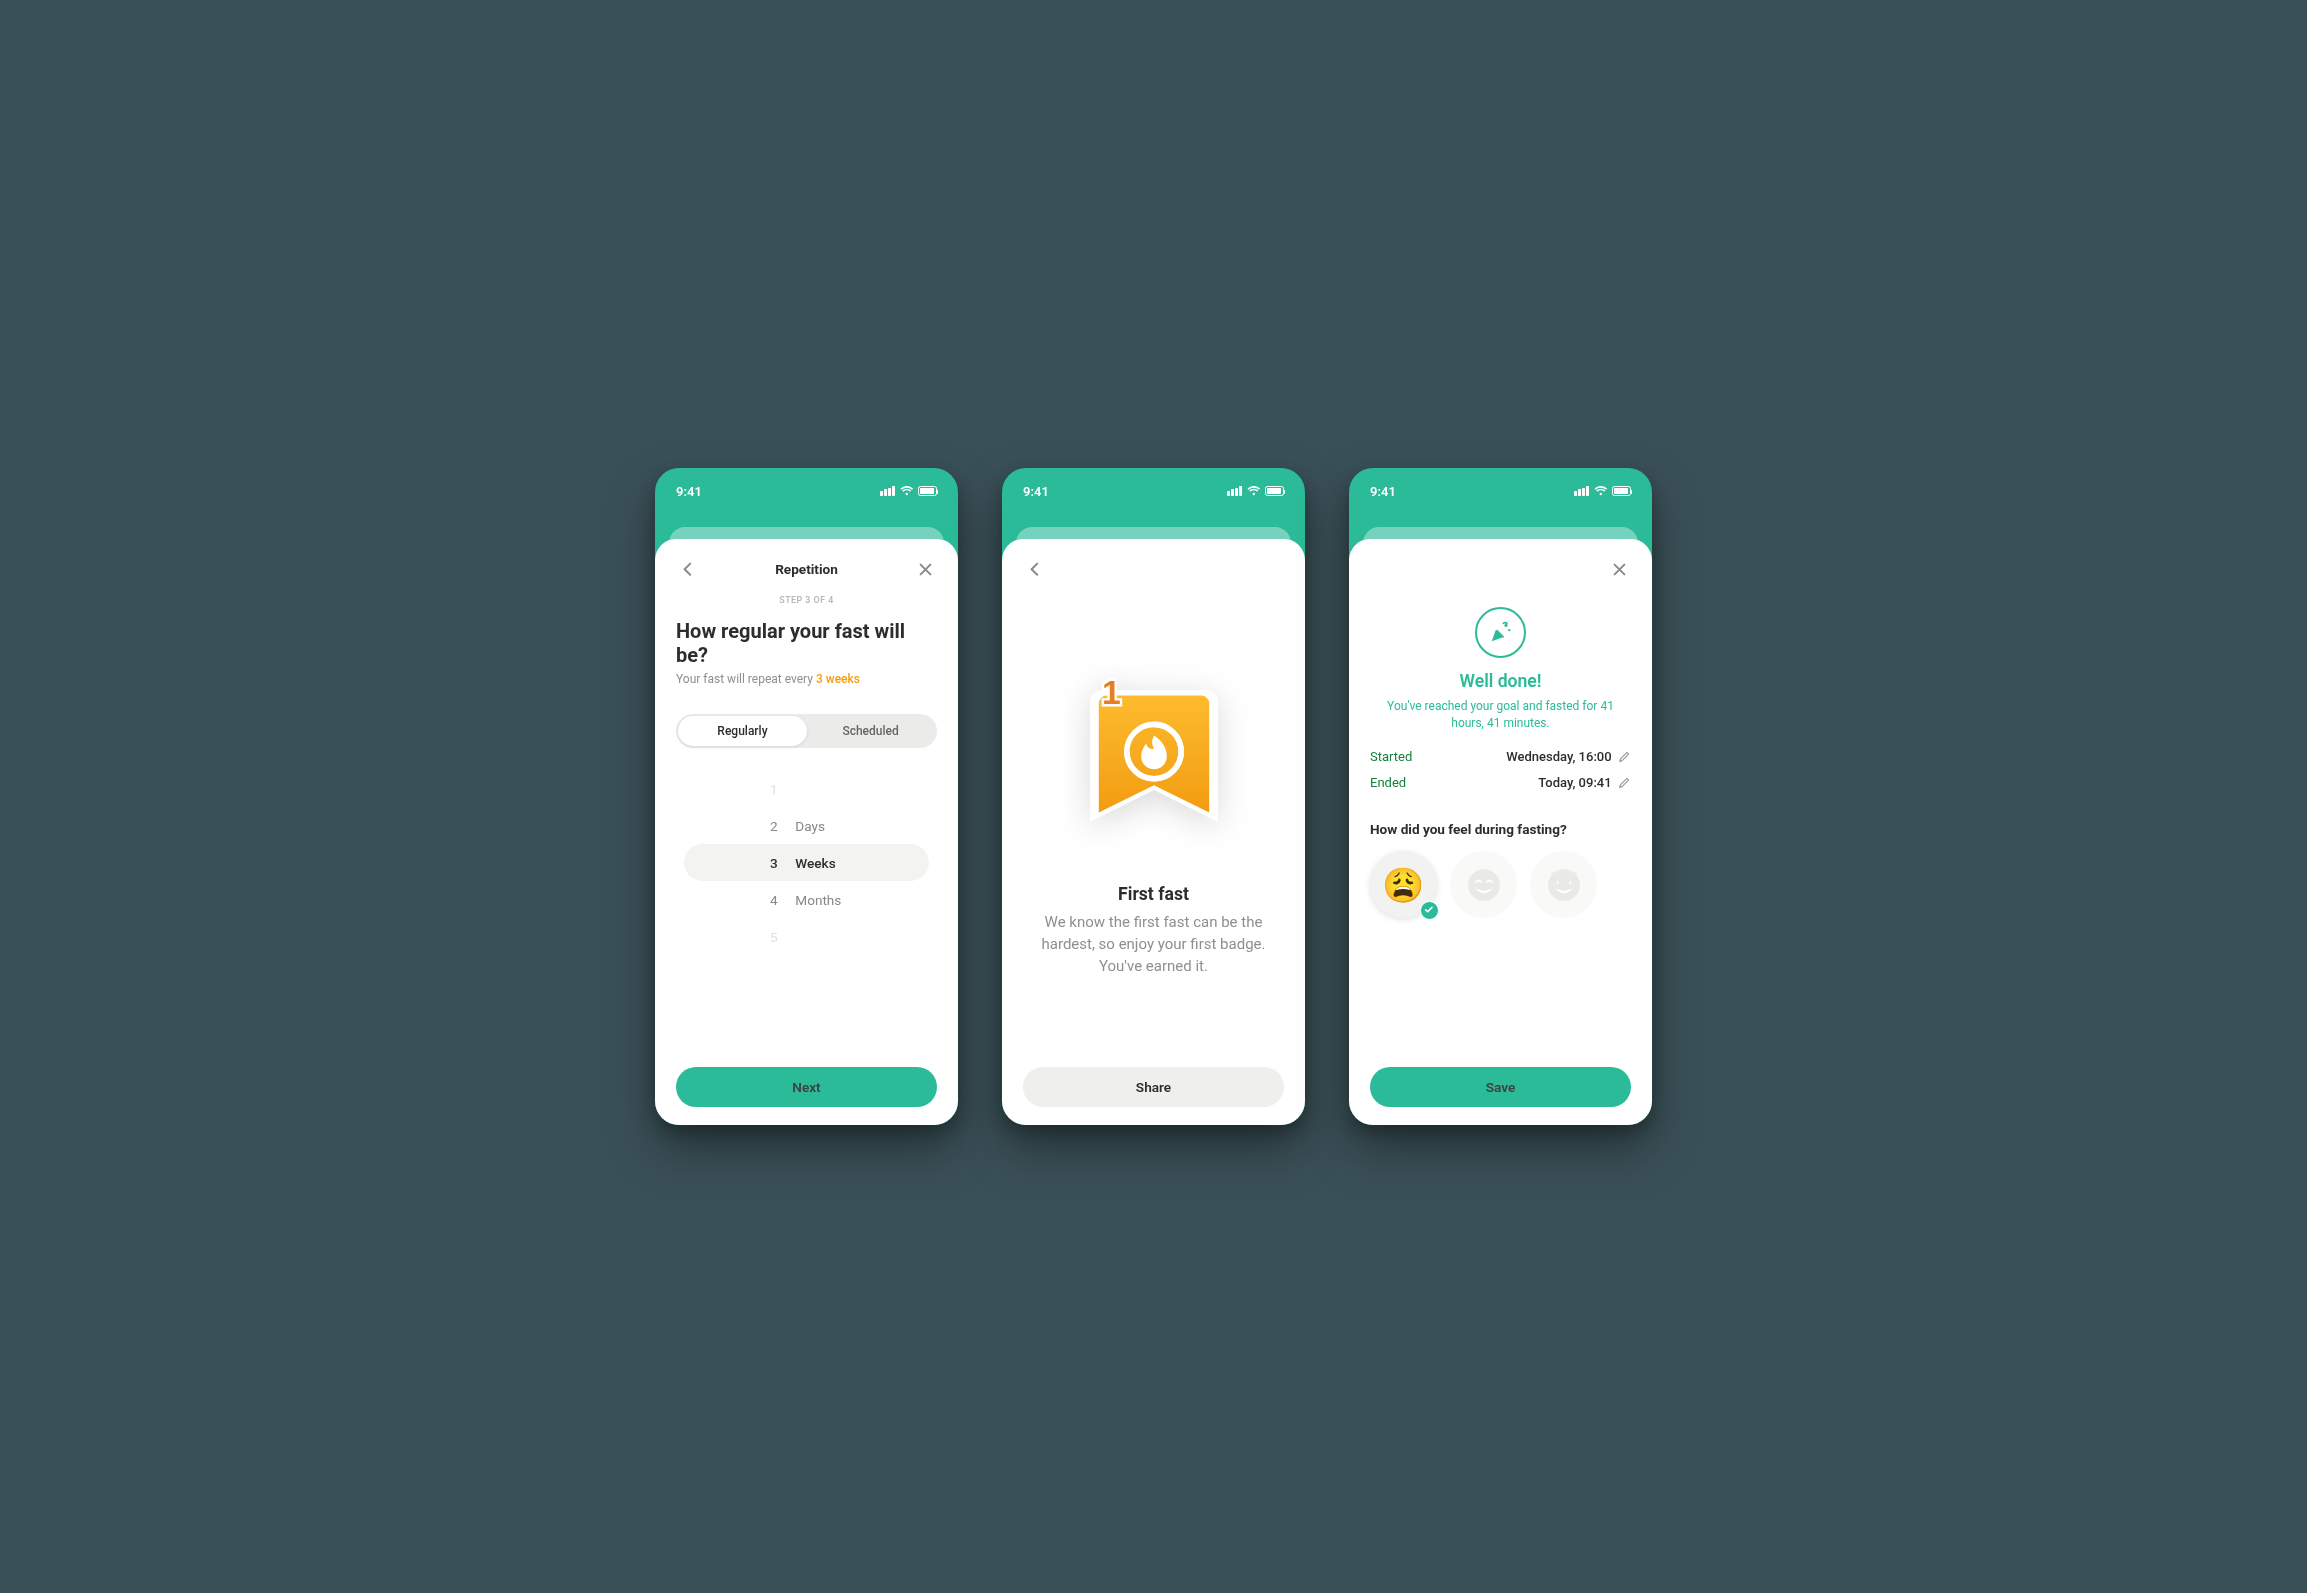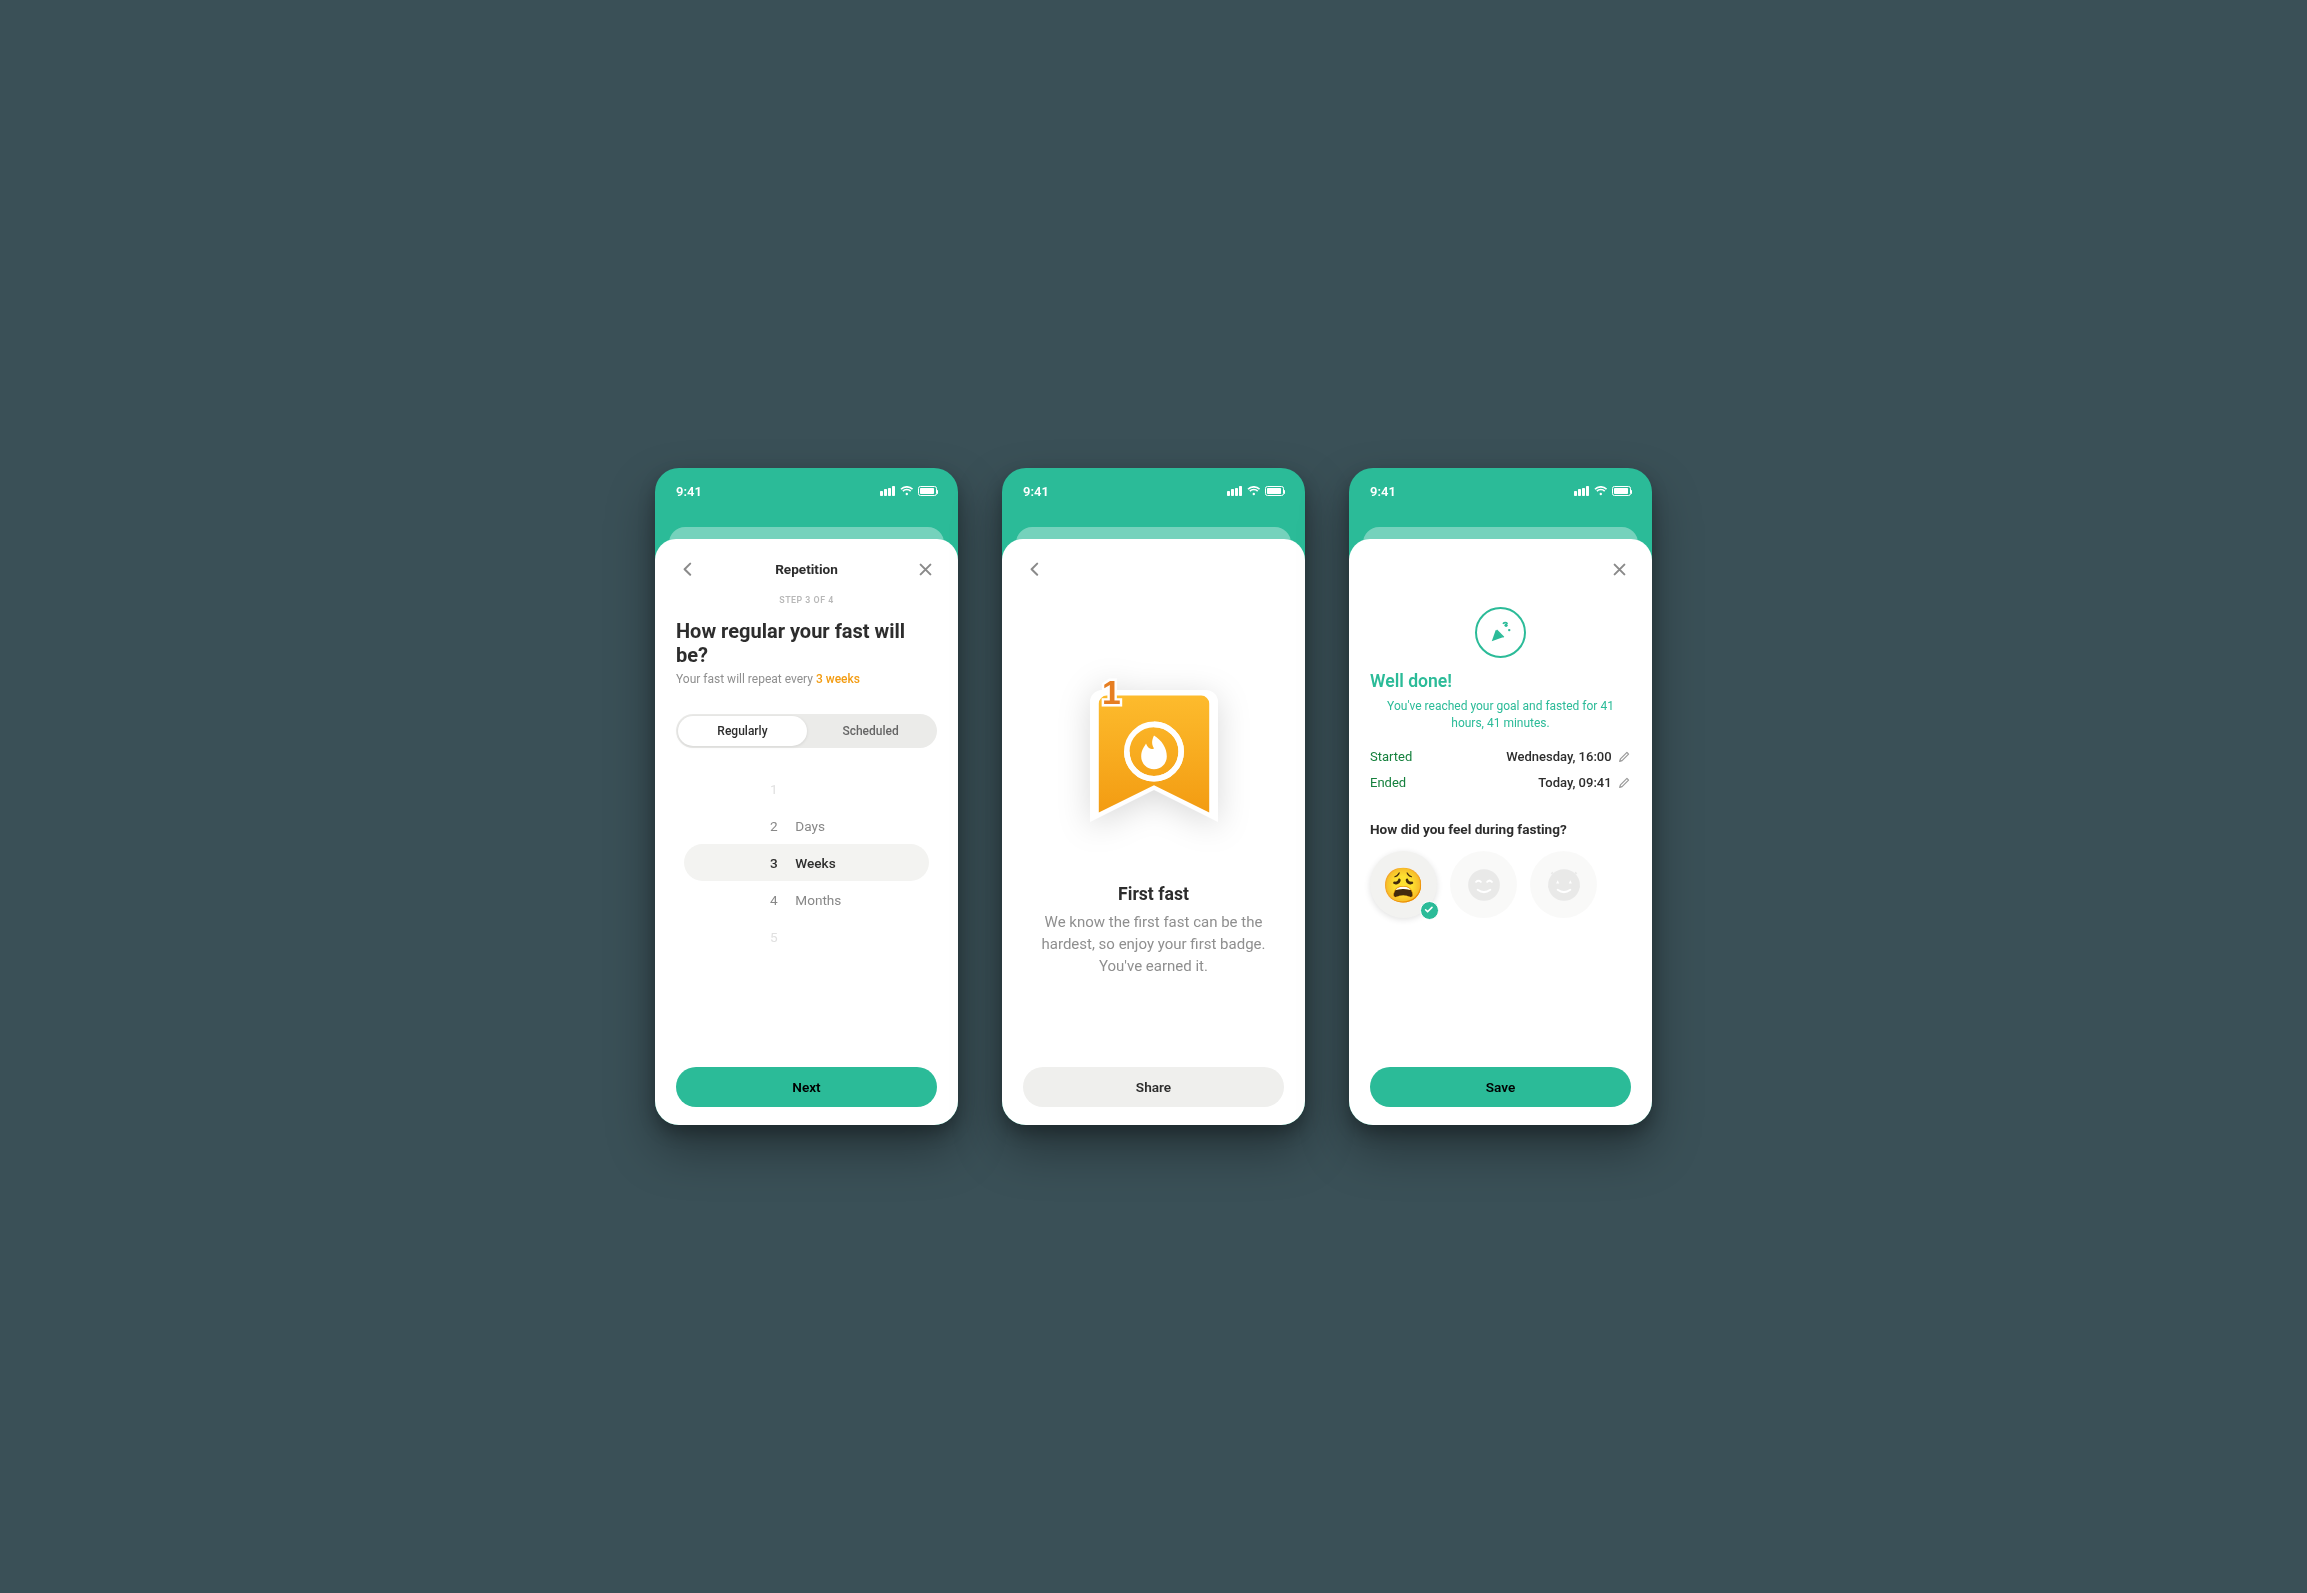--- a/index.html
+++ b/index.html
@@ -55,32 +55,32 @@
 
   .picker{margin-top:22.4px;position:relative;height:184px}
   .picker-row{display:flex;align-items:center;justify-content:center;gap:17.6px;height:37px;font-size:13.6px}
   .picker-row.faded{color:#e0e0e0}
   .picker-row.dim{color:#888}
   .picker-row.sel{color:var(--ink);font-weight:500;background:#f3f3f1;border-radius:19px;margin:0 8px}
   .picker-row .num{width:24px;text-align:right}
   .picker-row .lab{width:64px;text-align:left}
 
   .btn{height:40px;border-radius:32px;display:flex;align-items:center;justify-content:center;font-size:13.6px;font-weight:600;margin-top:auto}
-  .btn.primary{background:var(--teal);color:#000000}
+  .btn.primary{background:var(--teal);color:#404040}
   .btn.secondary{background:#efefed;color:var(--ink)}
 
   
   .badge-wrap{flex:1;display:flex;flex-direction:column;align-items:center;justify-content:center}
   .badge{width:152px;height:184px;position:relative;filter:drop-shadow(0 6.4px 16px rgba(0,0,0,.15))}
   .badge-title{font-size:17.6px;font-weight:700;color:var(--ink);text-align:center;margin-top:22.4px}
   .badge-desc{font-size:15px;color:var(--gray);text-align:center;margin-top:8px;line-height:1.45;padding:0 4.8px}
 
   
   .celebrate-icon{width:51px;height:51px;border:2.4px solid var(--teal);border-radius:50%;display:flex;align-items:center;justify-content:center;margin:19px auto 0}
-  .wd-title{font-size:17.6px;font-weight:600;color:var(--teal);margin-top:13px}
+  .wd-title{text-align:center;font-size:17.6px;font-weight:600;color:var(--teal);margin-top:13px}
   .wd-sub{text-align:center;font-size:12px;color:var(--teal);margin-top:6.4px;line-height:1.4;padding:0 8px}
   .kv{display:flex;justify-content:space-between;align-items:center;margin-top:17.6px;font-size:13px}
   .kv .k{color:#15803d}
   .kv .v{color:var(--ink);font-weight:500;display:flex;align-items:center;gap:6.4px}
   .edit-icon{width:13px;height:13px;color:#a0a0a0}
   .feel-q{font-size:13.6px;font-weight:700;color:var(--ink);margin-top:30.5px}
   .moods{display:flex;gap:13px;margin-top:14.4px}
   .mood{width:67px;height:67px;border-radius:50%;background:#f2f2f0;display:flex;align-items:center;justify-content:center;font-size:34px;position:relative}
   .mood.sel{box-shadow:0 1.6px 6.4px rgba(0,0,0,.12)}
   .mood.dim{opacity:.45}

